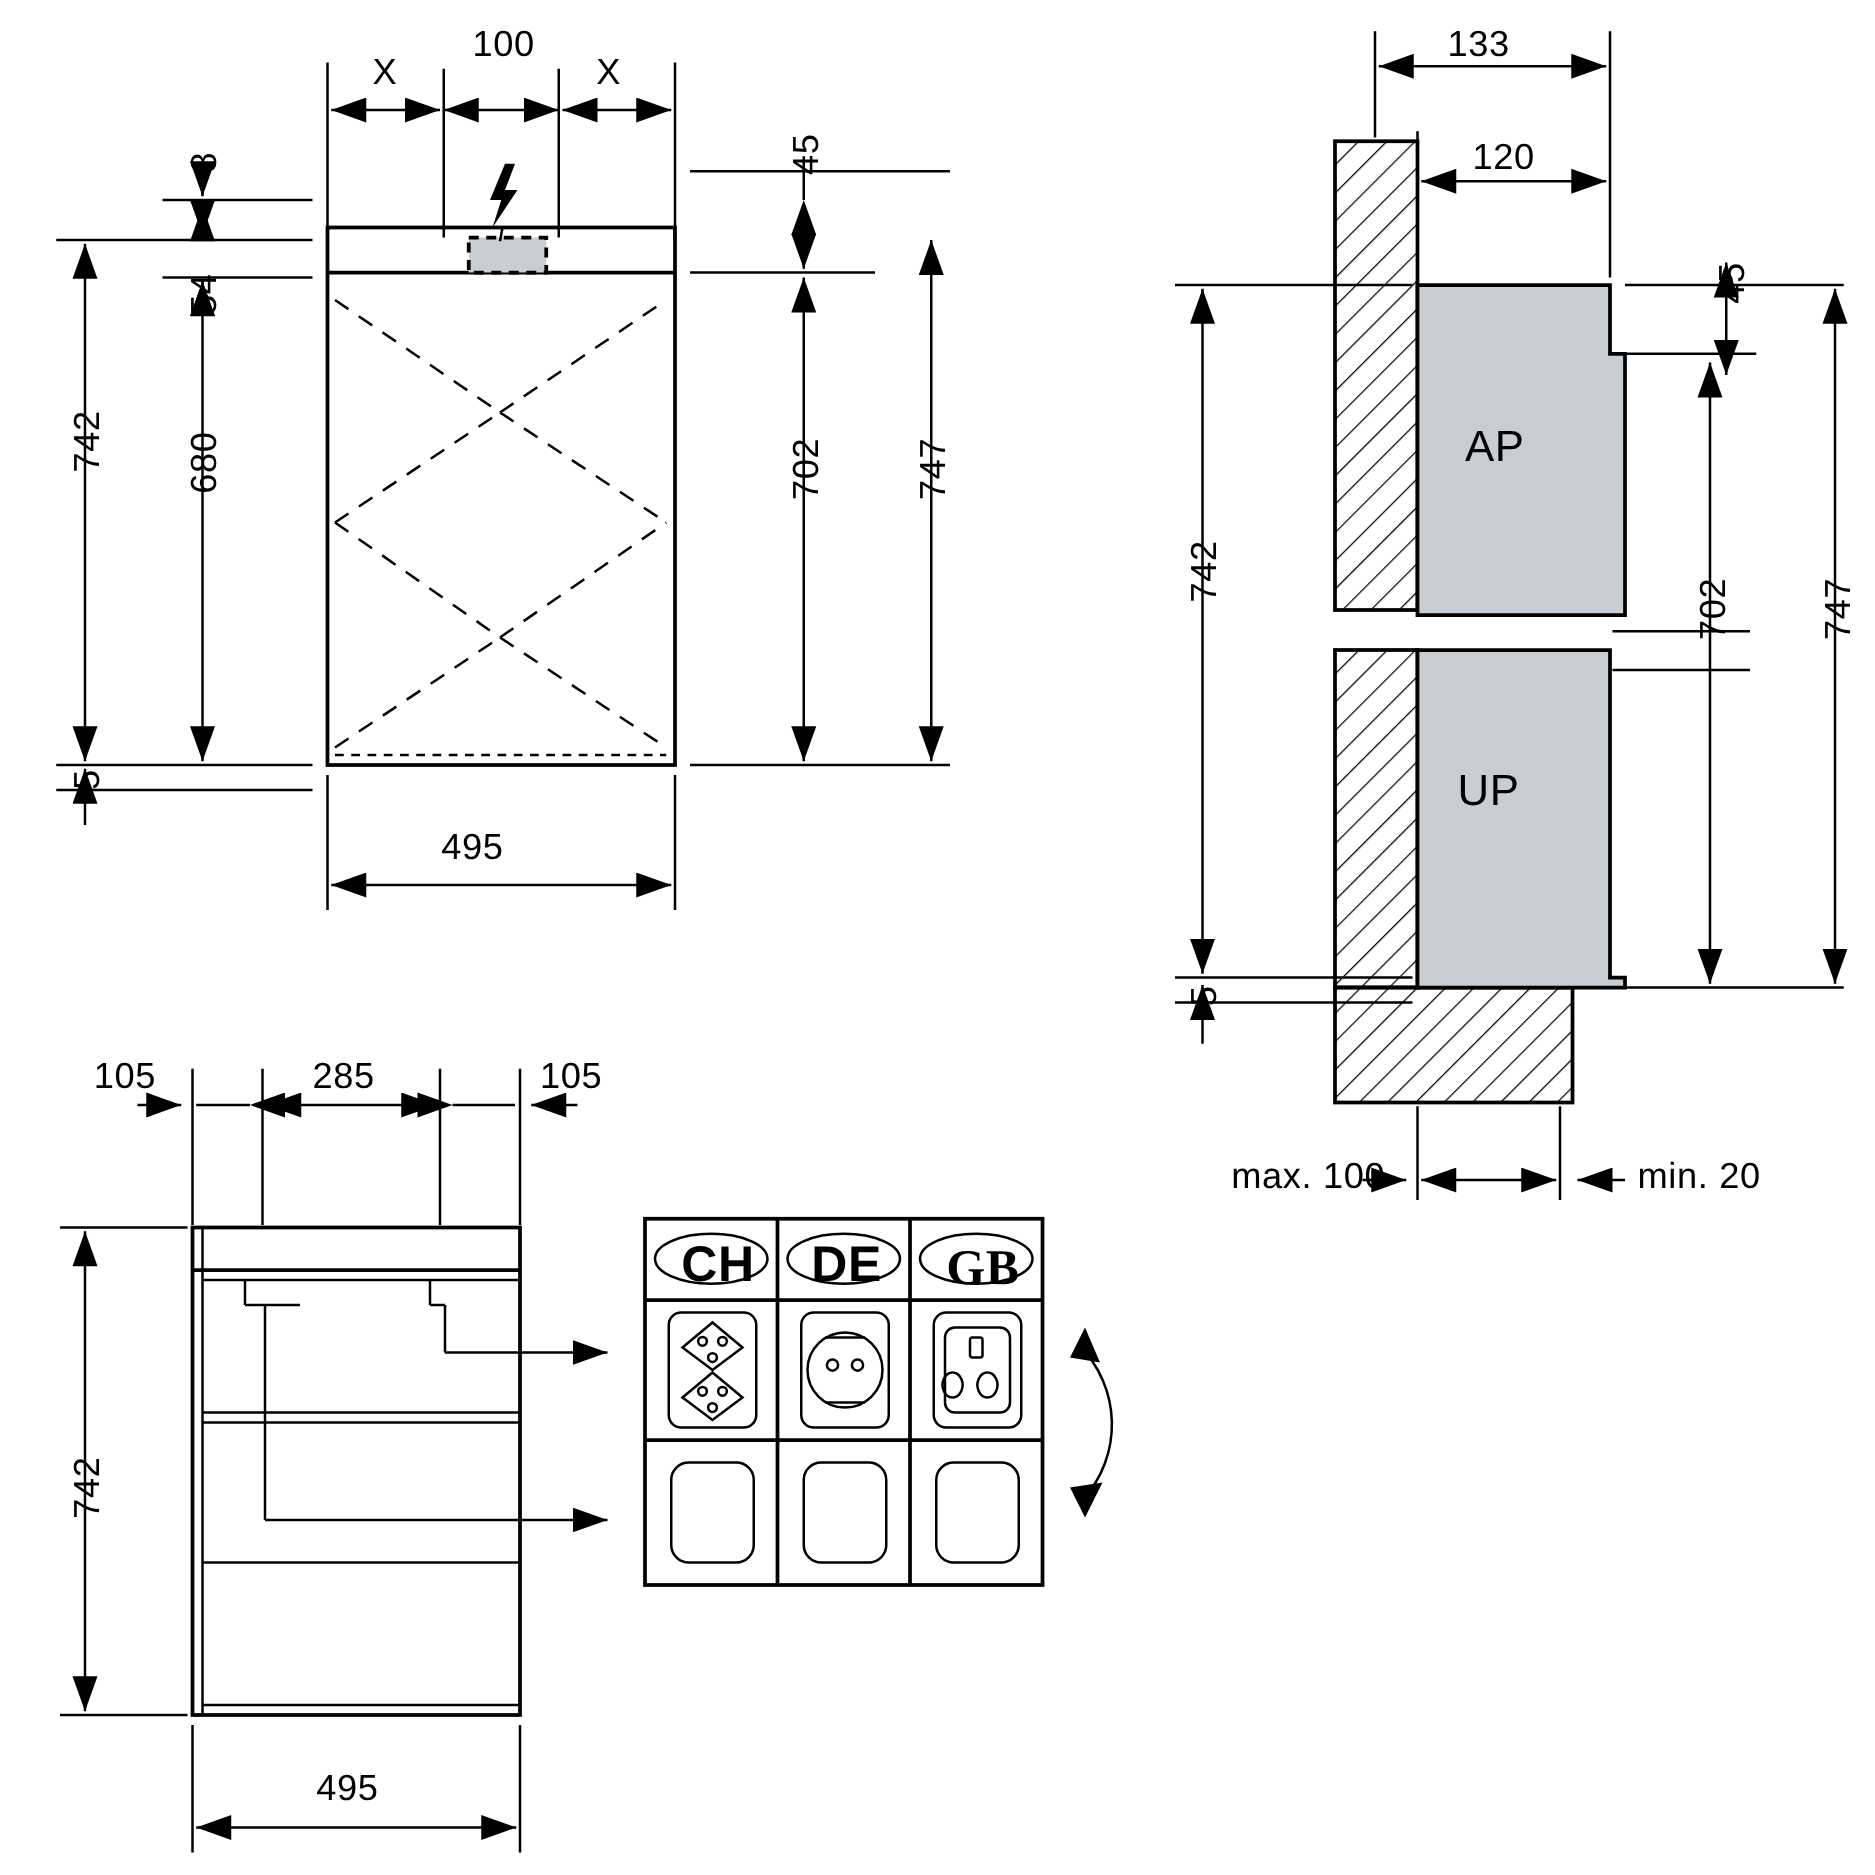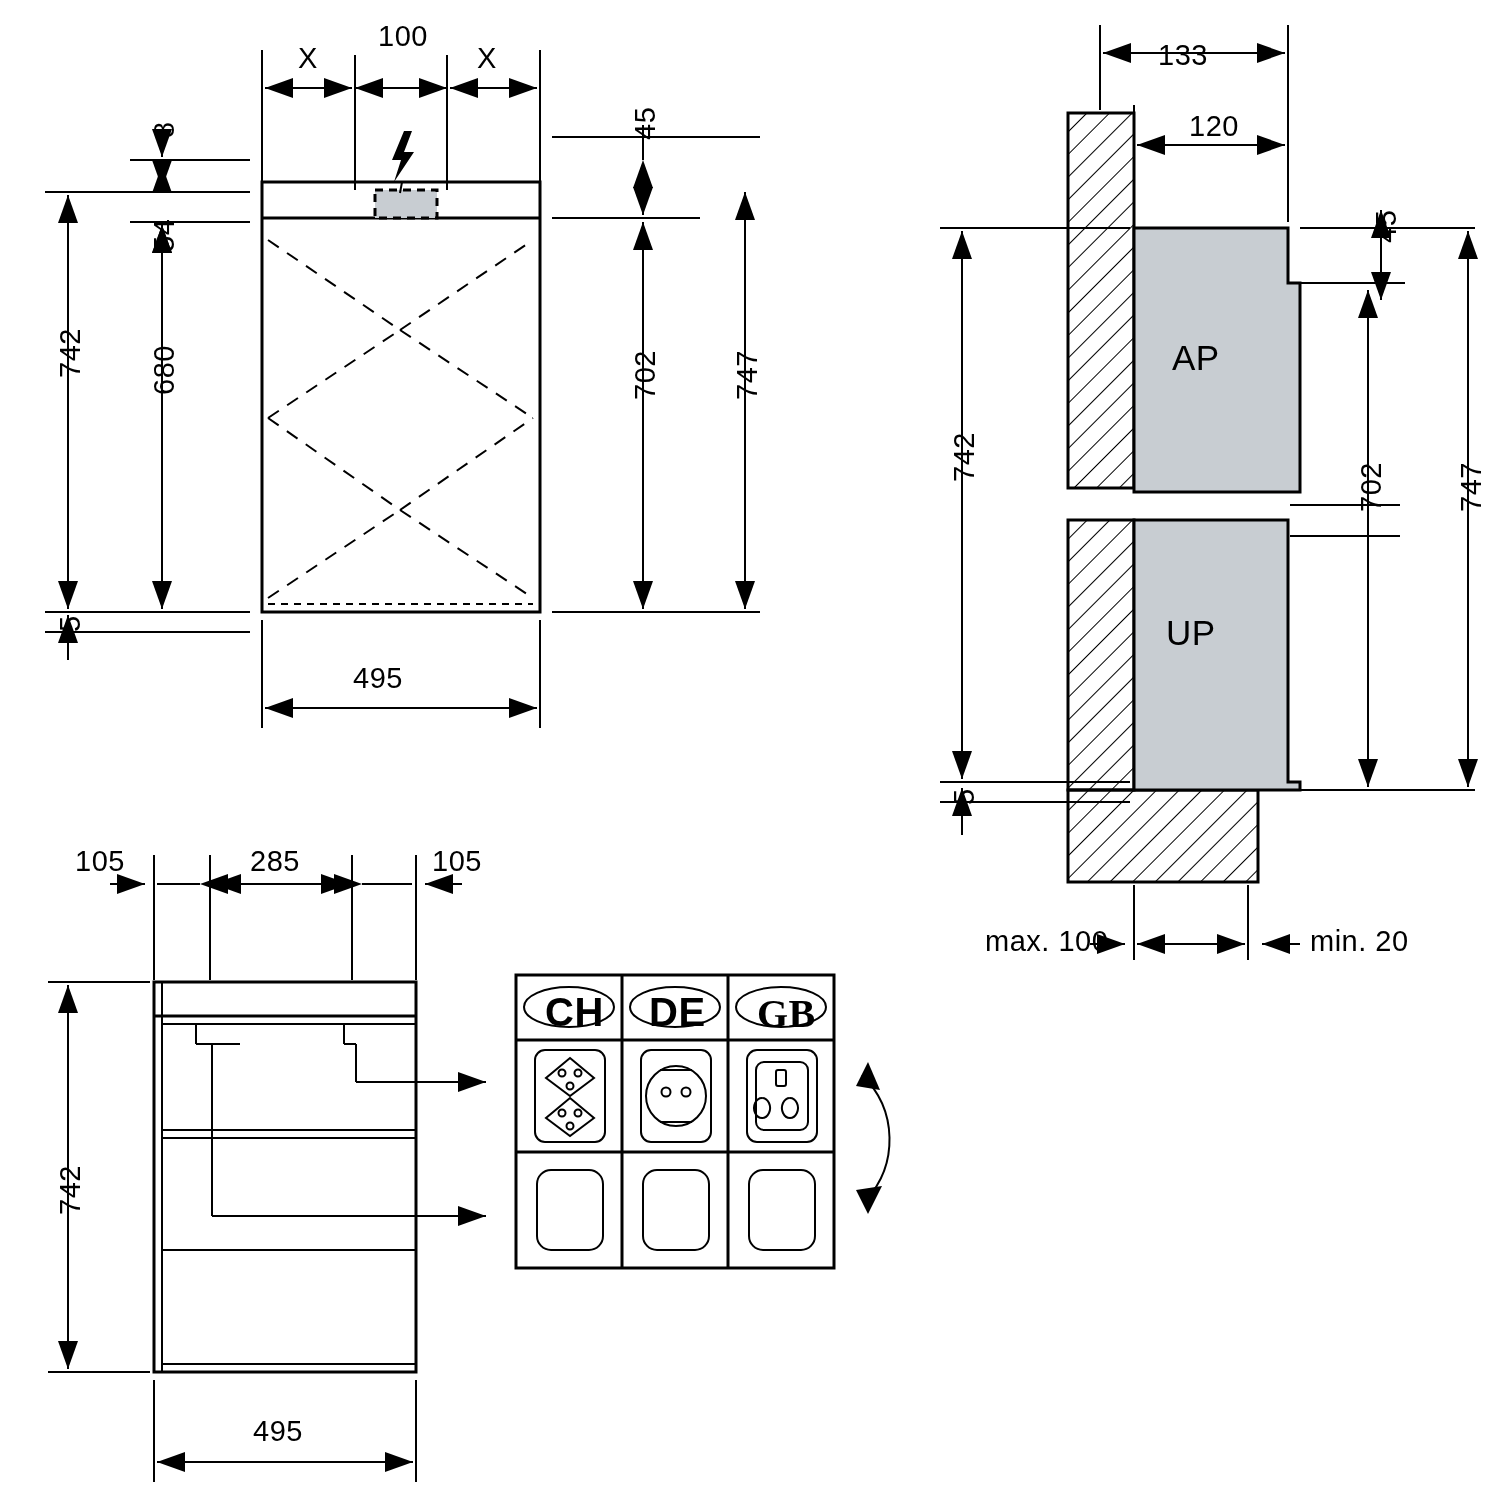--- a/index.html
+++ b/index.html
@@ -212,22 +212,22 @@
 <div class="lbl v" style="left:148px;top:138px;transform:rotate(-90deg);">8</div>
 <div class="lbl v" style="left:148px;top:252px;transform:rotate(-90deg);">54</div>
 <div class="lbl v" style="left:148px;top:395px;transform:rotate(-90deg);">680</div>
 <div class="lbl v" style="left:54px;top:378px;transform:rotate(-90deg);">742</div>
 <div class="lbl v" style="left:54px;top:632px;transform:rotate(-90deg);">5</div>
 <div class="lbl v" style="left:629px;top:140px;transform:rotate(-90deg);">45</div>
 <div class="lbl v" style="left:629px;top:400px;transform:rotate(-90deg);">702</div>
 <div class="lbl v" style="left:731px;top:400px;transform:rotate(-90deg);">747</div>
 <div class="lbl" style="left:353px;top:662px;">495</div>
 
-<div class="lbl" style="left:1158px;top:20px;margin-top:19px;">133</div>
-<div class="lbl" style="left:1178px;top:110px;margin-left:11px;">120</div>
+<div class="lbl" style="left:1158px;top:20px;">133</div>
+<div class="lbl" style="left:1178px;top:110px;">120</div>
 <div class="lbl v" style="left:1370px;top:243px;transform:rotate(-90deg);">45</div>
 <div class="lbl v" style="left:948px;top:482px;transform:rotate(-90deg);">742</div>
 <div class="lbl v" style="left:1355px;top:512px;transform:rotate(-90deg);">702</div>
 <div class="lbl v" style="left:1455px;top:512px;transform:rotate(-90deg);">747</div>
 <div class="lbl v" style="left:948px;top:805px;transform:rotate(-90deg);">5</div>
 <div class="lbl" style="left:985px;top:925px;">max. 100</div>
 <div class="lbl" style="left:1310px;top:925px;">min. 20</div>
 <div class="lbl big" style="left:1172px;top:338px;">AP</div>
 <div class="lbl big" style="left:1166px;top:613px;">UP</div>
 

